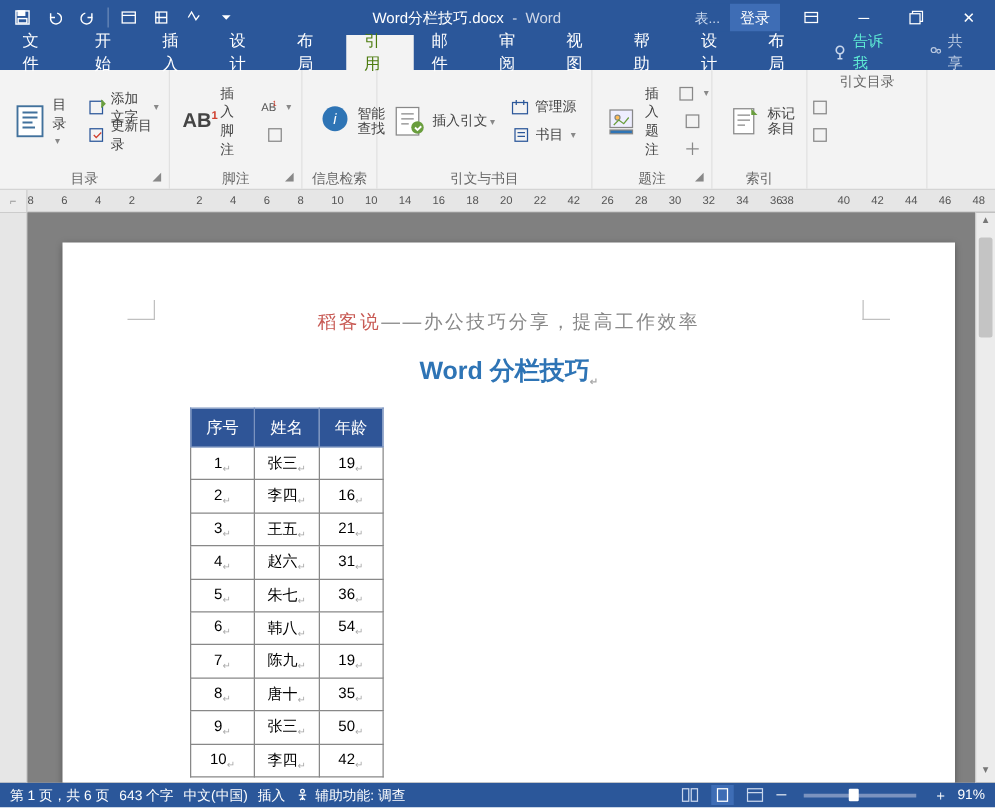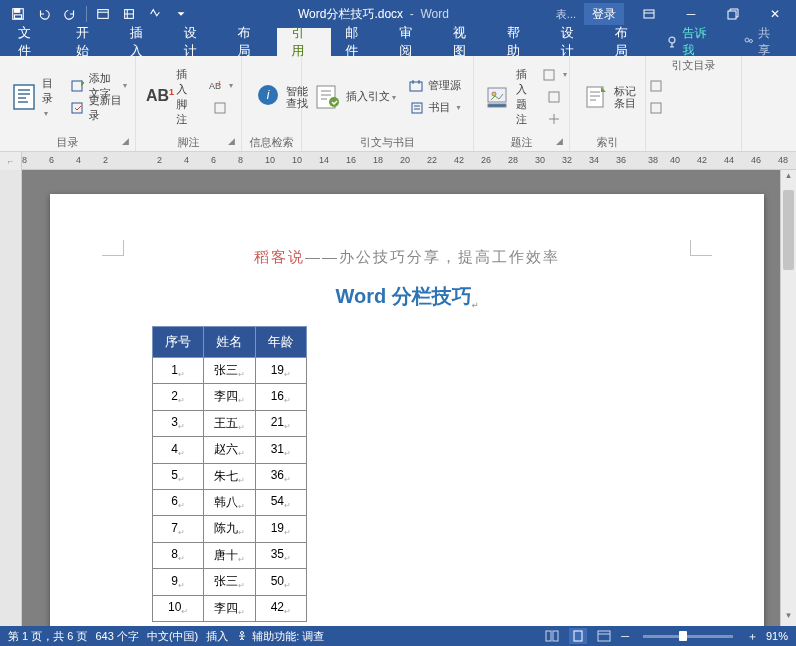--- a/index.html
+++ b/index.html
@@ -389,21 +389,21 @@
       <div class="tick" style="left: 351px;">18</div>
       <div class="tick" style="left: 378px;">20</div>
       <div class="tick" style="left: 405px;">22</div>
       <div class="tick" style="left: 432px;">42</div>
       <div class="tick" style="left: 459px;">26</div>
       <div class="tick" style="left: 486px;">28</div>
       <div class="tick" style="left: 513px;">30</div>
       <div class="tick" style="left: 540px;">32</div>
       <div class="tick" style="left: 567px;">34</div>
       <div class="tick" style="left: 594px;">36</div>
-      <div class="tick" style="left: 626px; text-align: center;">38</div>
+      <div class="tick" style="left: 603px; text-align: center;">38</div>
       <div class="tick" style="left: 648px;">40</div>
       <div class="tick" style="left: 675px;">42</div>
       <div class="tick" style="left: 702px;">44</div>
       <div class="tick" style="left: 729px;">46</div>
       <div class="tick" style="left: 756px;">48</div>
     </div>
 </div>
 
 <div class="workspace">
   <div class="vrule" id="vrule"></div>

